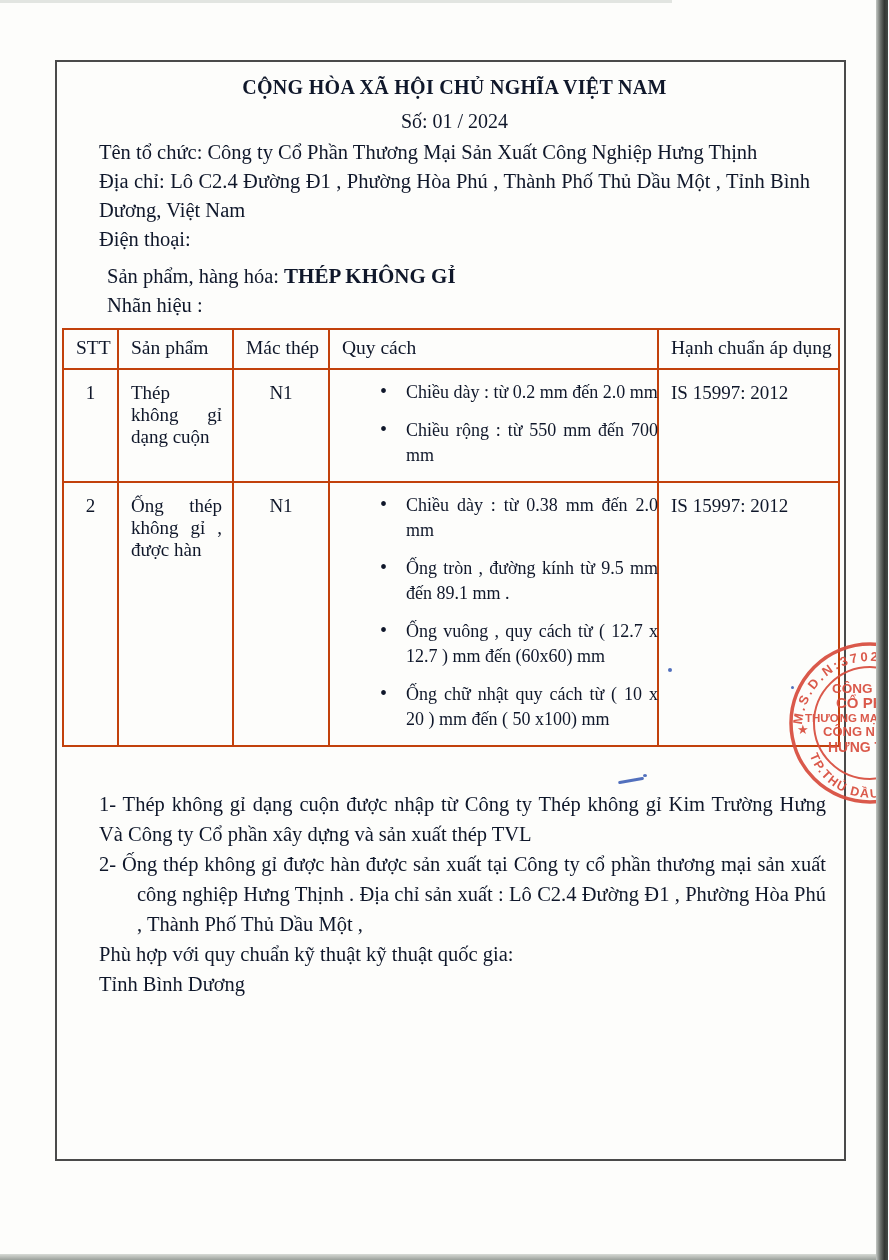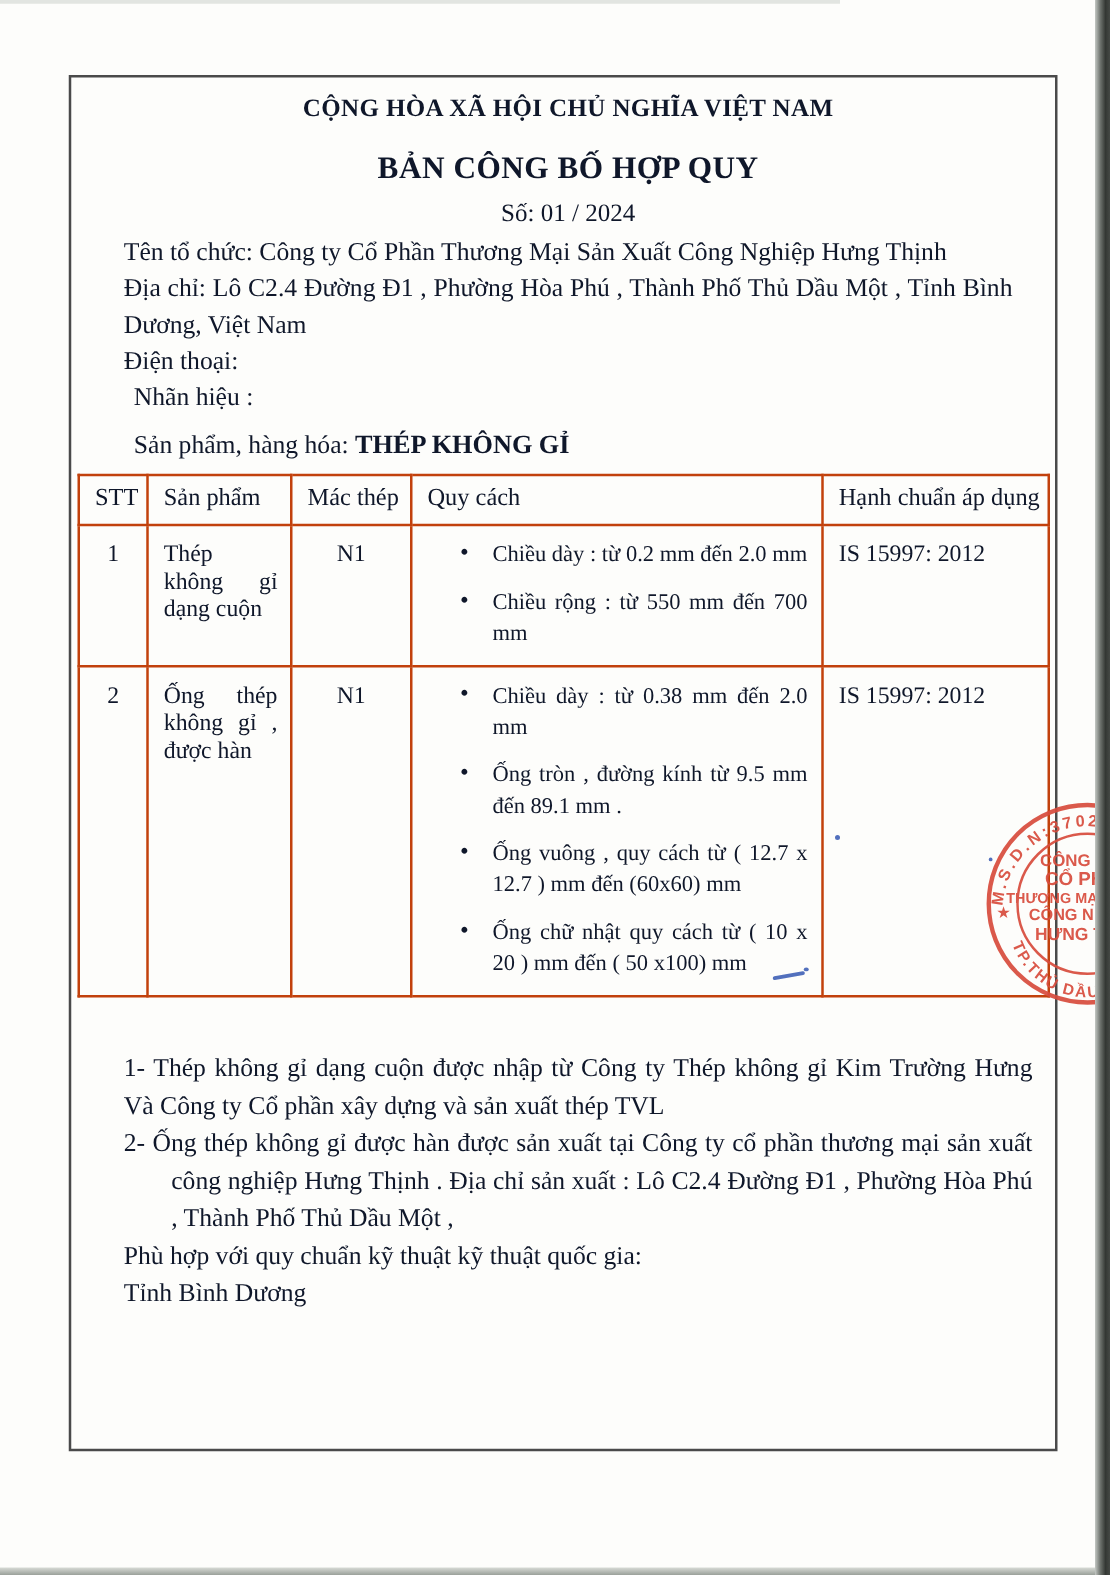--- a/index.html
+++ b/index.html
@@ -31,21 +31,21 @@
   
   table.spec{border-collapse:collapse;margin:8px 0 0 -37px;width:776px;table-layout:fixed;
              font-size:19px;}
   table.spec th,table.spec td{border:2px solid #c2410c;vertical-align:top;box-sizing:border-box;}
   table.spec th{font-weight:normal;text-align:left;padding:7px 6px 7px 12px;height:40px;font-size:19.5px;}
   th.h-stt{text-align:center;padding-left:4px;}
   col.c1{width:55px}col.c2{width:115px}col.c3{width:96px}col.c4{width:329px}col.c5{width:181px}
   td.c-stt{text-align:center;padding-top:12px;}
   td.c-sp{padding:12px 10px 0 12px;text-align:justify;}
   td.c-mt{text-align:center;padding-top:12px;margin-left:16px;}
-  td.c-qc{padding:10px 8px 0 0;}
+  td.c-qc{padding:10px 8px 0 12px;}
   td.c-tc{padding:12px 6px 0 12px;}
   tbody tr:nth-child(1) td{height:99px;}
   tbody tr:nth-child(2) td{height:233px;}
   td.c-qc ul{margin:0;padding:0 0 0 64px;list-style:none;}
   td.c-qc li{position:relative;margin:0 0 13px 0;text-align:justify;font-size:18px;line-height:25px;width:252px;}
   td.c-qc li::before{content:"\2022";position:absolute;left:-26px;top:-1px;font-size:20px;}
   
   .notes{margin-top:42px;margin-right:-16px;}
   .note{margin:0;font-size:20.5px;line-height:30px;text-align:justify;}
   .note.hang{padding-left:38px;text-indent:-38px;}
@@ -65,29 +65,28 @@
 
 <div class="page">
 
   <div class="scan-top"></div>
 
   <div class="frame">
     <div class="content">
 
       <div class="nat-header">CỘNG HÒA XÃ HỘI CHỦ NGHĨA VIỆT NAM</div>
 
-      <div class="doc-title">BẢN CÔNG BỐ HỢP QUY</div>
       <div class="doc-number">Số: 01 / 2024</div>
 
       <p class="info first">Tên tổ chức: Công ty Cổ Phần Thương Mại Sản Xuất Công Nghiệp Hưng Thịnh</p>
       <p class="info addr">Địa chỉ: Lô C2.4 Đường Đ1 , Phường Hòa Phú , Thành Phố Thủ Dầu Một , Tỉnh Bình Dương, Việt Nam</p>
       <p class="info">Điện thoại:</p>
 
+      <p class="info indent8 mt8 product"><span>Sản phẩm, hàng hóa:</span> <b>THÉP KHÔNG GỈ</b></p>
       <p class="info indent8">Nhãn hiệu :</p>
-      <p class="info indent8 mt8 product"><span>Sản phẩm, hàng hóa:</span> <b>THÉP KHÔNG GỈ</b></p>
 
       <table class="spec">
         <colgroup>
             <col class="c1">
             <col class="c2">
             <col class="c3">
             <col class="c4">
             <col class="c5">
           </colgroup>
         <thead>

